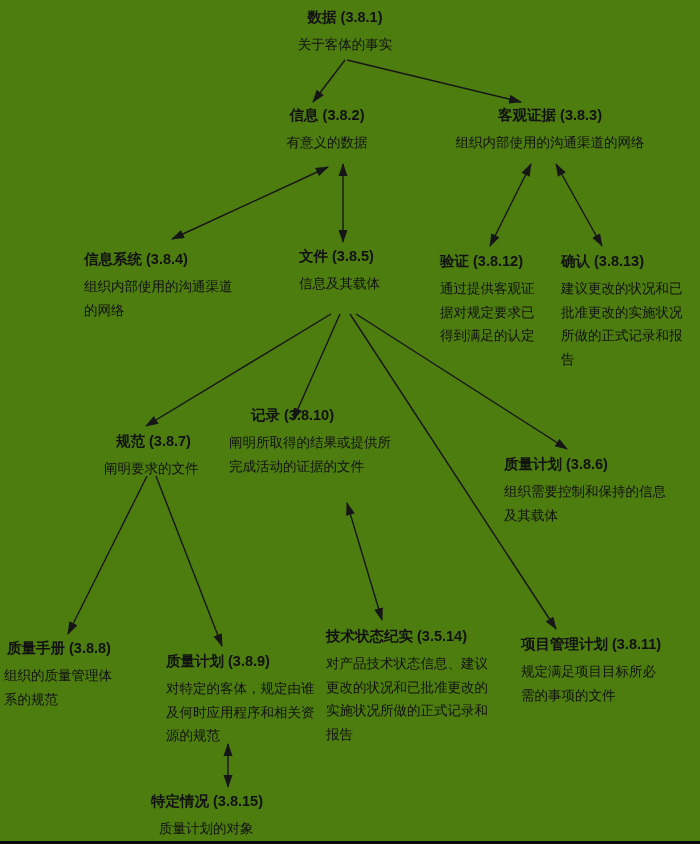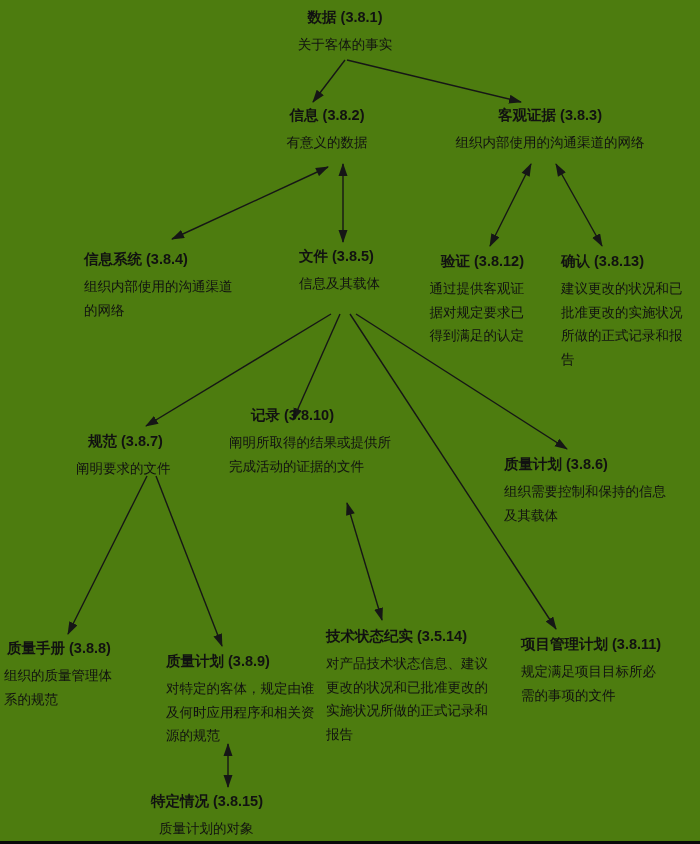--- a/index.html
+++ b/index.html
@@ -79,31 +79,31 @@
   <div class="node" style="left:84px;top:250px;width:160px;">
     <div class="t">信息系统 (3.8.4)</div>
     <div class="d">组织内部使用的沟通渠道的网络</div>
   </div>
 
   <div class="node" style="left:299px;top:247px;width:110px;">
     <div class="t">文件 (3.8.5)</div>
     <div class="d">信息及其载体</div>
   </div>
 
-  <div class="node" style="left:424px;top:252px;width:100px;text-align:right;">
+  <div class="node" style="left:440px;top:252px;width:100px;">
     <div class="t">验证 (3.8.12)</div>
     <div class="d">通过提供客观证据对规定要求已得到满足的认定</div>
   </div>
 
   <div class="node" style="left:561px;top:252px;width:124px;">
     <div class="t">确认 (3.8.13)</div>
     <div class="d">建议更改的状况和已批准更改的实施状况所做的正式记录和报告</div>
   </div>
 
-  <div class="node" style="left:76px;top:432px;width:106px;">
+  <div class="node" style="left:104px;top:432px;width:106px;">
     <div class="t" style="margin-left:12px;">规范 (3.8.7)</div>
     <div class="d">阐明要求的文件</div>
   </div>
 
   <div class="node" style="left:229px;top:406px;width:164px;">
     <div class="t" style="margin-left:22px;">记录 (3.8.10)</div>
     <div class="d">阐明所取得的结果或提供所完成活动的证据的文件</div>
   </div>
 
   <div class="node" style="left:504px;top:455px;width:164px;">

